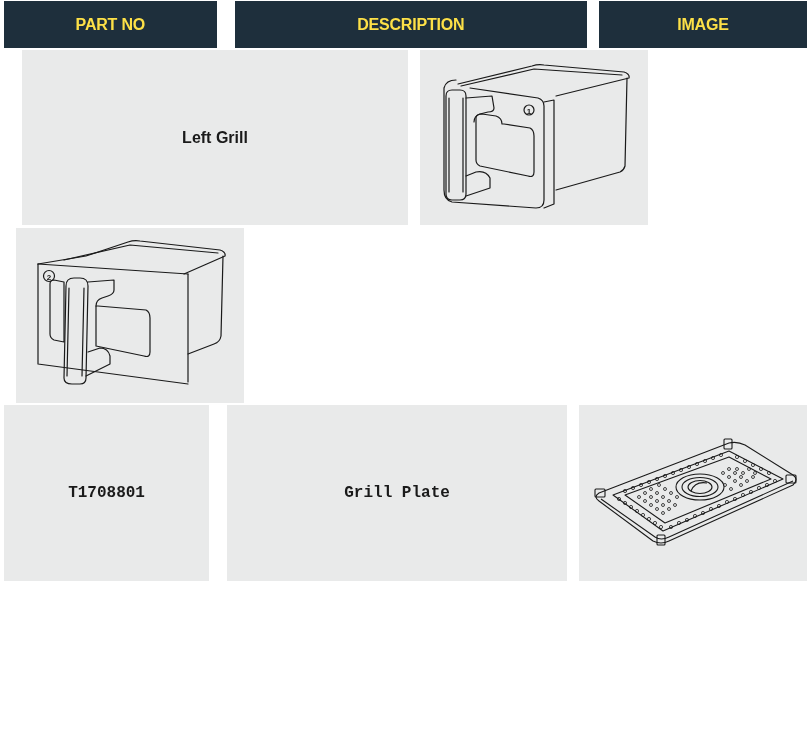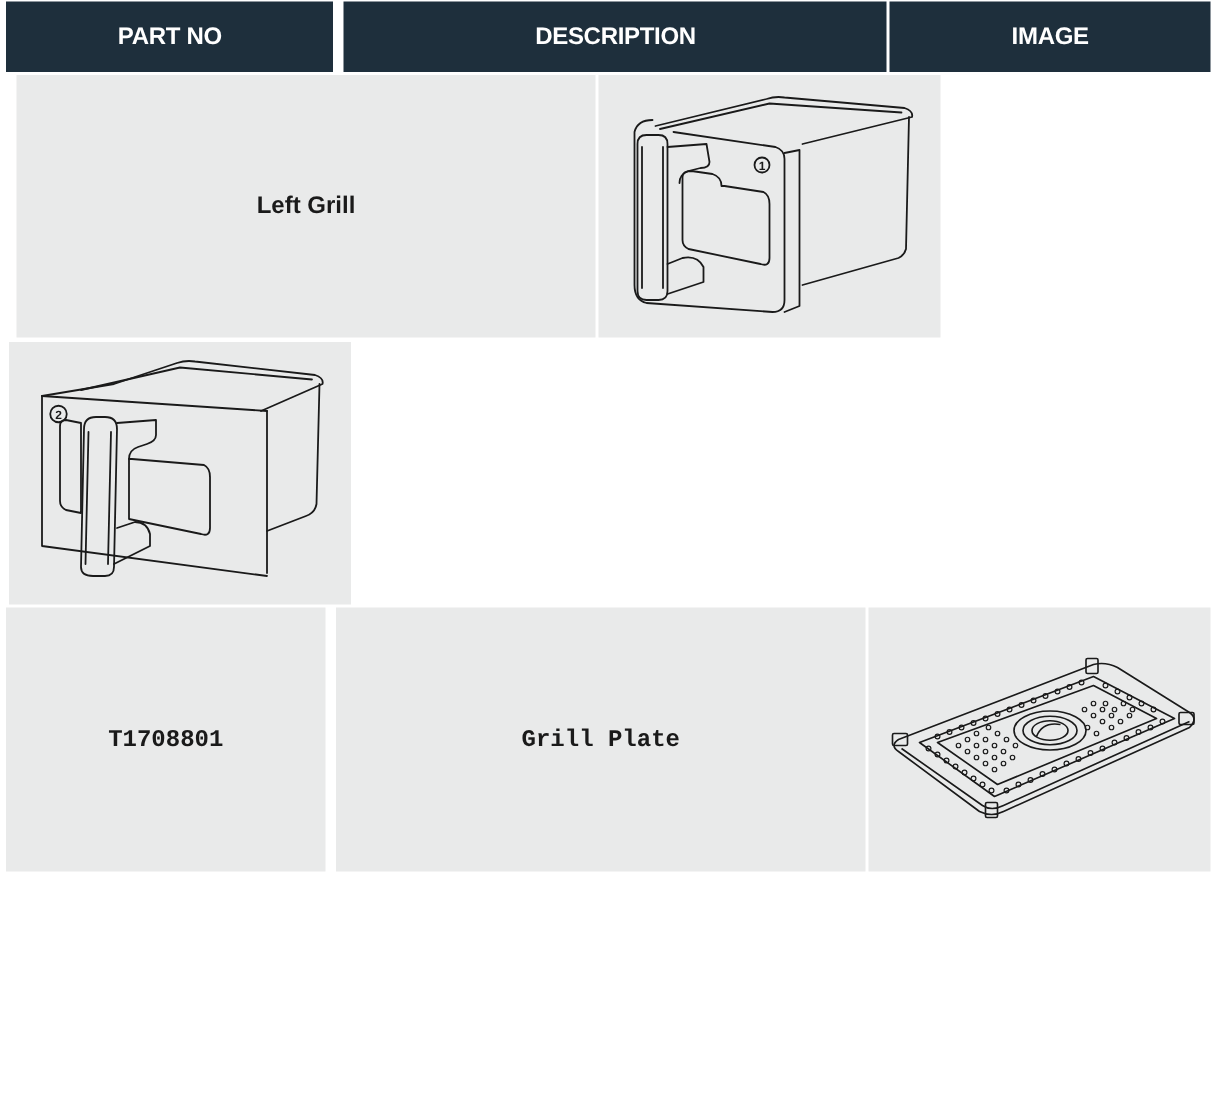--- a/index.html
+++ b/index.html
@@ -2,23 +2,23 @@
 <html><head>
 <meta charset="utf-8">
 <style>
   html, body { margin: 0; padding: 0; background: #ffffff; }
   body { width: 808px; height: 730px; overflow: hidden; position: relative;
          font-family: "Liberation Sans", "DejaVu Sans", sans-serif; }
   .tbl { position: absolute; left: 4px; top: 1px; width: 803px; }
   .row { display: flex; gap: 0; }
   .cell { display: flex; align-items: center; justify-content: center; box-sizing: border-box; }
   .c1 { width: 233px; }
-  .c2 { width: 386px; margin-left: 7px; }
-  .c3 { width: 228px; margin-left: 2px; }
-  .head .cell { background: #1e2f3c; color: #ffffff; font-weight: 700; font-size: 16px;
+  .c2 { width: 386px; margin-left: 18px; }
+  .c3 { width: 228px; margin-left: 12px; }
+  .head .cell { background: #1e2f3c; color: #fde047; font-weight: 700; font-size: 16px;
                 height: 47px; letter-spacing: -0.2px; }
   .body-row { margin-top: 2px; }
   .body-row .cell { background: #e9eaea; color: #1a1a1a; font-weight: 700; font-size: 16px; }
   .img-cell svg { display: block; }
   .r1 .cell { height: 175px; }
   .r2 .cell { height: 175px; margin-top: 1px; }
   .r3 .cell { height: 176px; font-family: Liberation Mono, monospace; }
   .r4 .cell { height: 145px; }
 </style>
 </head>

